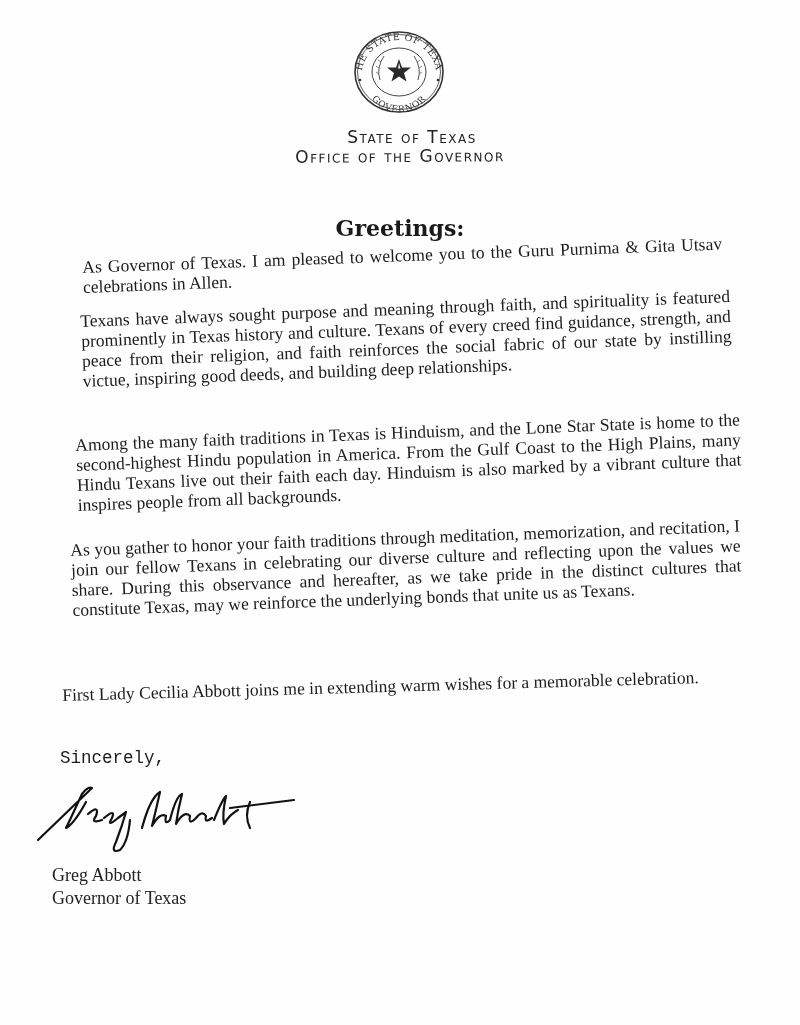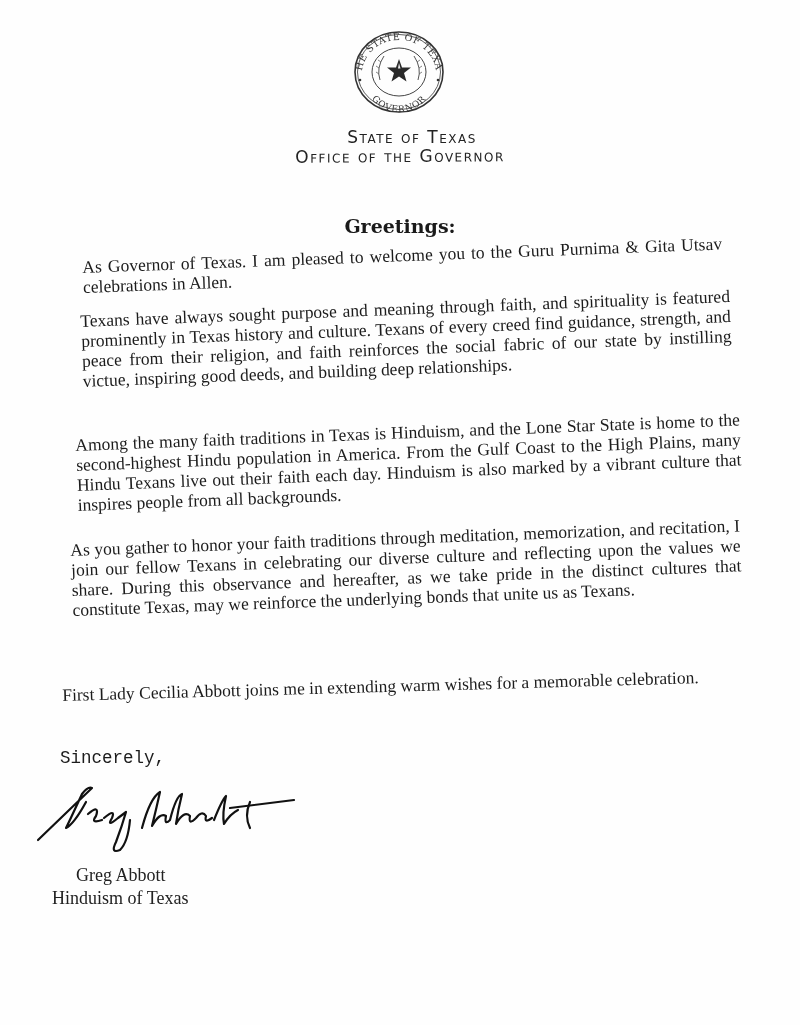--- a/index.html
+++ b/index.html
@@ -34,21 +34,21 @@
     .lh1 { top: 127px; font-size: 17px; left: 12px; }
     .lh2 { top: 146px; font-size: 17px; left: 0px; transform: rotate(-0.4deg); }
     .greeting {
       position: absolute;
       top: 215px;
       left: 0;
       width: 800px;
       text-align: center;
       font-family: "DejaVu Serif", serif;
       font-weight: bold;
-      font-size: 19px;
+      font-size: 22px;
       color: #1a1a1a;
     }
     .body-text {
       position: absolute;
       font-family: "Liberation Serif", serif;
       font-size: 17.5px;
       line-height: 20px;
       color: #1c1c1c;
       text-align: justify;
       transform-origin: left top;
@@ -73,21 +73,21 @@
       width: 280px;
       height: 80px;
     }
     .sig-name, .sig-title {
       position: absolute;
       left: 52px;
       font-family: "Liberation Serif", serif;
       font-size: 18px;
       color: #222;
     }
-    .sig-name { top: 865px; margin-left: 24px; }
+    .sig-name { top: 865px; }
     .sig-title { top: 888px; }
   </style>
 </head>
 <body>
 
 <svg class="seal" viewBox="0 0 110 85">
   <defs>
     <path id="topArc" d="M 18 44 A 37 34 0 0 1 92 44"></path>
     <path id="botArc" d="M 22 52 A 33 30 0 0 0 88 52"></path>
   </defs>
@@ -135,13 +135,13 @@
     <path d="M 58 34 Q 70 24 66 36 Q 60 44 72 40"></path>
     <path d="M 74 38 Q 86 28 82 38 Q 76 48 88 38 L 96 32 Q 92 46 86 62 Q 80 74 90 70 Q 98 62 100 40"></path>
     <path d="M 112 48 Q 120 18 130 12 Q 126 30 122 46 Q 130 32 136 36 Q 134 46 140 40 Q 146 16 152 14 Q 148 30 146 44 Q 154 30 160 36 Q 158 46 166 38 Q 172 30 176 36 Q 174 44 182 38"></path>
     <path d="M 184 40 Q 192 20 196 16 Q 192 34 194 44 Q 200 34 208 30"></path>
     <path d="M 200 28 L 264 20"></path>
     <path d="M 220 22 Q 214 36 220 48"></path>
   </g>
 </svg>
 
 <div class="sig-name">Greg Abbott</div>
-<div class="sig-title">Hinduism of Texas</div>
+<div class="sig-title">Governor of Texas</div>
 
 </body></html>

